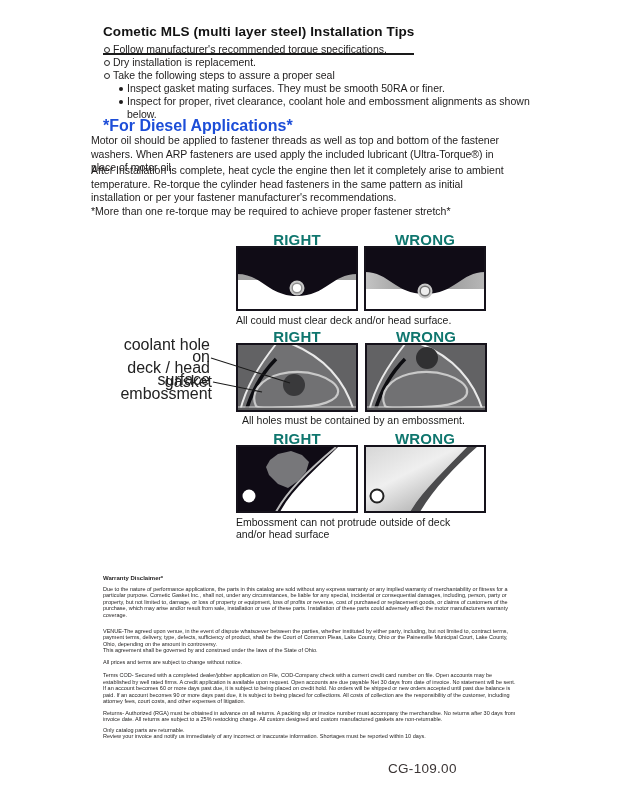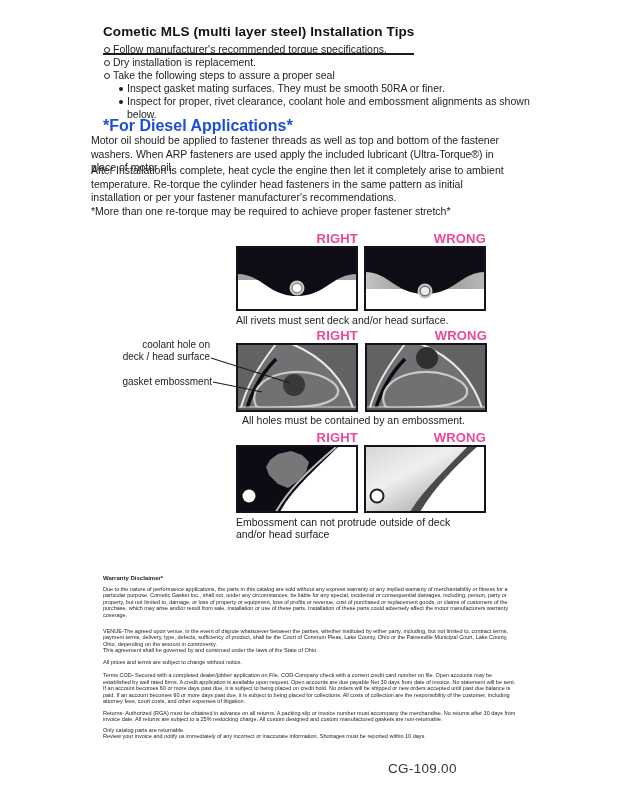--- a/index.html
+++ b/index.html
@@ -20,24 +20,24 @@
     border:1px solid #2a2a2a;border-radius:50%;}
   .marker-solid{position:absolute;left:16px;top:4.5px;width:4px;height:4px;
     background:#1e1c1c;border-radius:50%;}
   
   .diesel-h{left:103px;top:117px;font-size:16px;font-weight:700;color:#1d4ed8;}
   .body-p{left:91px;width:416px;font-size:10.5px;line-height:13.5px;}
   .p1{top:134px;}
   .p2{top:164px;}
   .note{top:205px;}
   
-  .rw-label{width:122px;text-align:right;font-size:13px;font-weight:700;color:#ec4899;letter-spacing:.2px;}
+  .rw-label{width:122px;text-align:center;font-size:15px;font-weight:700;color:#0f766e;letter-spacing:.2px;}
   .caption{font-size:10.5px;line-height:12px;color:#1b1b1b;}
   .diag{width:122px;}
-  .ann{font-size:10px;line-height:11.5px;color:#222;text-align:right;}
+  .ann{font-size:16px;line-height:11.5px;color:#222;text-align:right;}
   .footer{left:388px;top:761px;font-size:13.5px;color:#3b3535;letter-spacing:.3px;}
   
   .legal{left:103px;top:575px;width:414px;font-size:5.5px;line-height:6.5px;color:#262424;}
   .legal h4{margin:0 0 4px 0;font-size:6px;font-weight:700;}
   .legal p{margin:0;}
   .legal .mb-lg{margin-bottom:9.5px;}
   .legal .mb-md{margin-bottom:7px;}
   .legal .mb-sm{margin-bottom:5px;}
   .legal .mb-xs{margin-bottom:4px;}
   svg{display:block;}
@@ -98,21 +98,21 @@
       </linearGradient>
     </defs>
     <rect x="0" y="0" width="122" height="65" fill="#ffffff"></rect>
     <rect x="1.5" y="26" width="119" height="17" fill="url(#g1w)"></rect>
     <path d="M1,1 H121 V26 C97,26 91,48 61,48 C31,48 25,26 1,26 Z" fill="#100c16"></path>
     <circle cx="61" cy="45" r="7.5" fill="#c8c8c8"></circle>
     <circle cx="61" cy="45" r="4.8" fill="#ededed" stroke="#707070" stroke-width="1.4"></circle>
     <rect x="1" y="1" width="120" height="63" fill="none" stroke="#15121b" stroke-width="2"></rect>
   </svg>
 
-  <div class="abs caption" style="left:236px;top:314px;">All rivets must sent deck and/or head surface.</div>
+  <div class="abs caption" style="left:236px;top:314px;">All could must clear deck and/or head surface.</div>
 
   <div class="abs rw-label" style="left:236px;top:328px;">RIGHT</div>
   <div class="abs rw-label" style="left:365px;top:328px;">WRONG</div>
 
   <div class="abs ann" style="left:103px;top:339px;width:107px;">
     <div>coolant hole on</div>
     <div>deck / head surface</div>
   </div>
   <div class="abs ann" style="left:103px;top:376px;width:109px;">gasket embossment</div>
 

